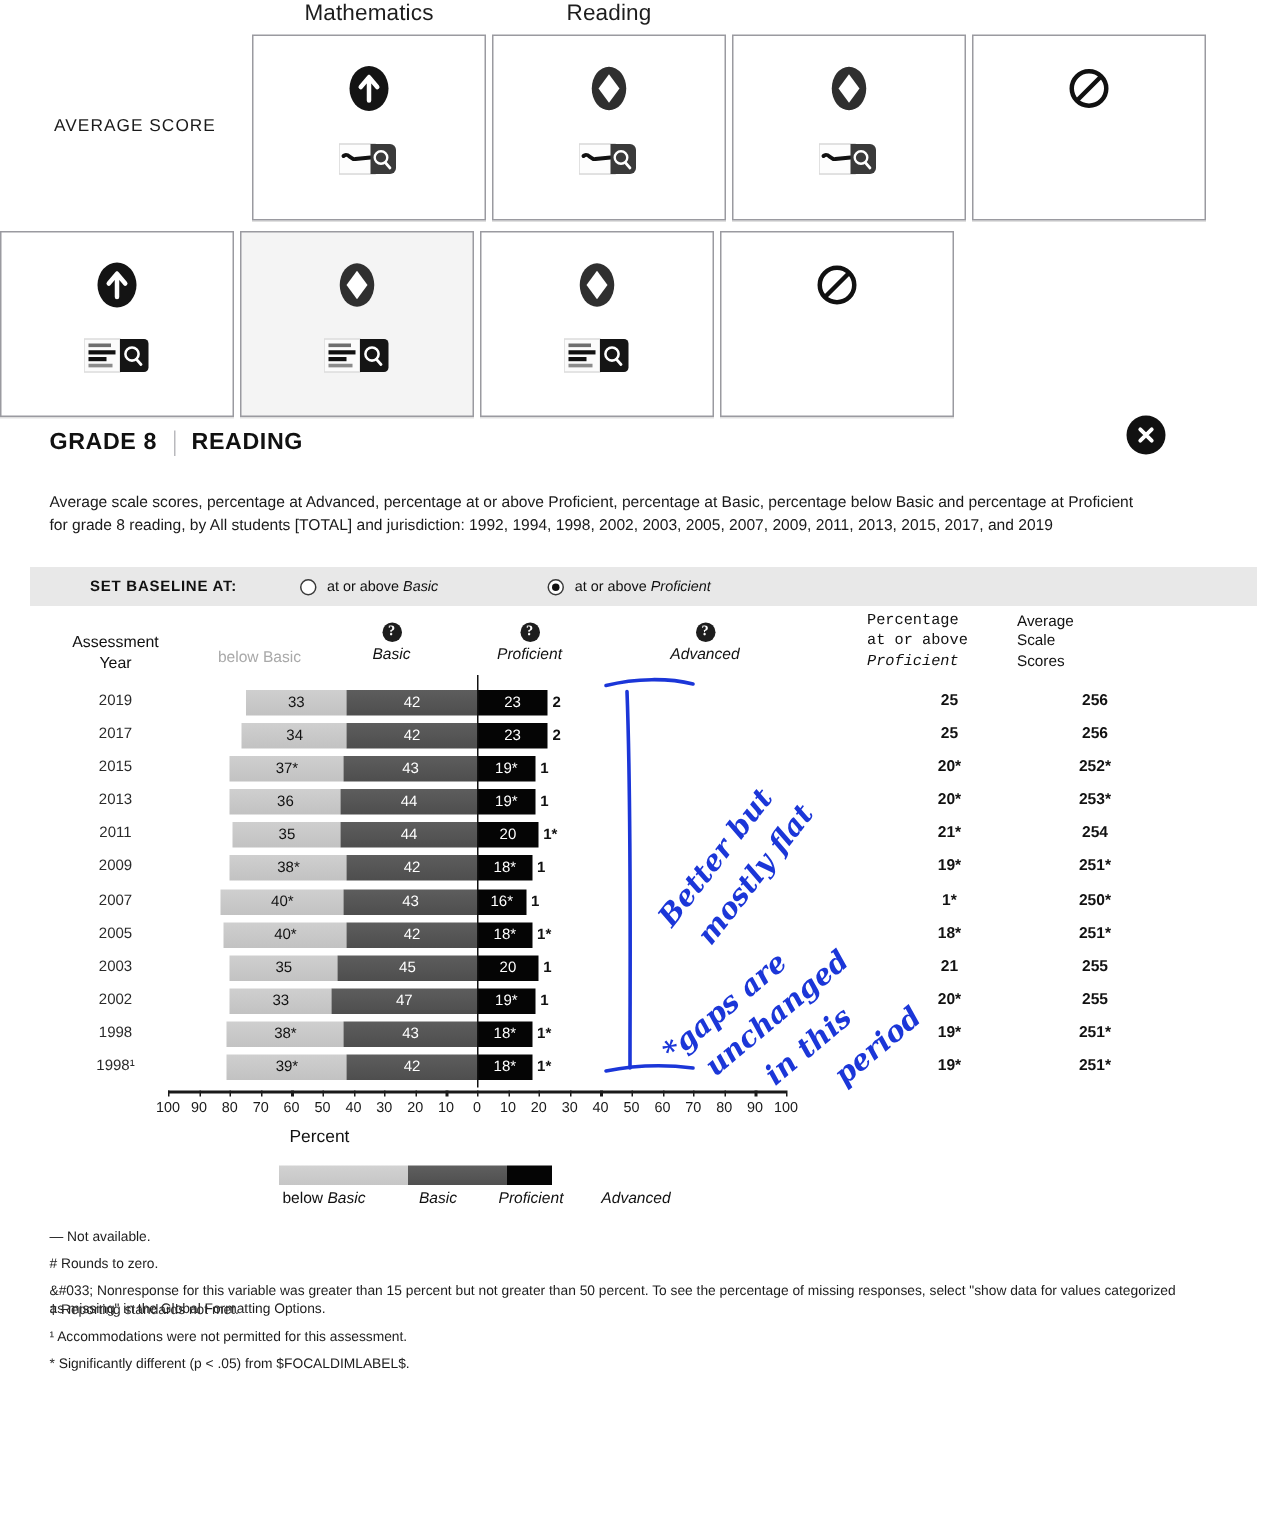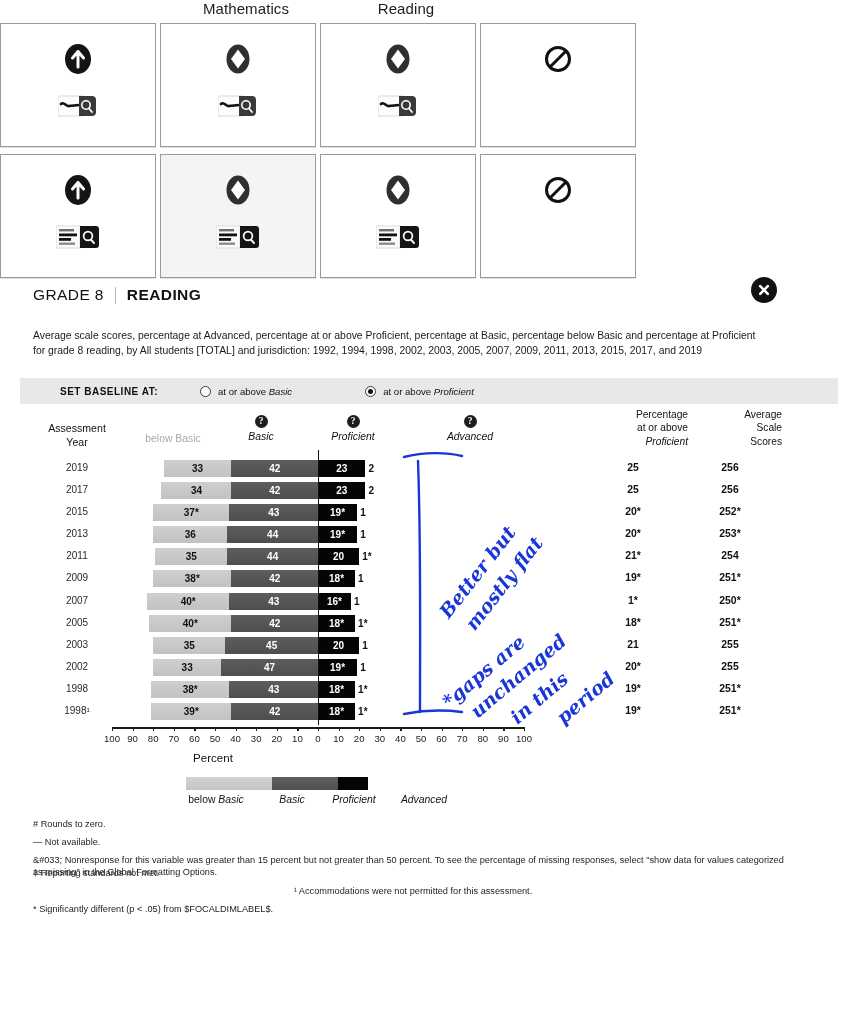--- a/index.html
+++ b/index.html
@@ -21,21 +21,21 @@
      box-sizing:border-box;line-height:1.35;}
   .panel{width:156px;height:124px;margin-right:4px;border:1px solid #9a9aa0;
      background:#fff;position:relative;box-sizing:border-box;
      box-shadow:0 1px 0 rgba(0,0,0,.12);}
   .panel.tint{background:#f4f4f4;}
   .glyph{position:absolute;left:0;right:0;top:18px;display:flex;justify-content:center;}
   .mini{position:absolute;left:0;right:0;top:70px;display:flex;justify-content:center;}
 
   
   .title-bar{position:absolute;left:33px;top:286px;display:flex;align-items:center;gap:11px;}
-  .title-bar .g{font-size:15.5px;font-weight:normal;letter-spacing:.4px;text-align:center;}
+  .title-bar .g{font-size:15.5px;font-weight:bold;letter-spacing:.4px;text-align:center;}
   .title-bar .sep{width:1px;height:17px;background:#b9b9bd;}
   .title-bar .s{font-size:15.5px;font-weight:bold;letter-spacing:.4px;}
   .closebtn{position:absolute;left:751px;top:277px;width:26px;height:26px;border-radius:50%;
     background:#111;display:flex;align-items:center;justify-content:center;}
 
   .desc{position:absolute;left:33px;top:329px;width:727px;font-size:10.4px;
     line-height:1.42;color:#1a1a1a;}
 
   
   .baseline{position:absolute;left:20px;top:378px;width:818px;height:26px;
@@ -52,31 +52,31 @@
 
   
   .chart{position:absolute;left:0;top:410px;width:858px;}
   .col-head{position:relative;height:48px;}
   .ch{position:absolute;text-align:center;font-size:10.4px;line-height:1.25;}
   .ch .q{display:block;width:13px;height:13px;border-radius:50%;background:#1d1d1d;
      color:#fff;font-size:9.5px;font-weight:bold;line-height:13px;margin:0 auto 2px;
      font-family:"Liberation Serif",serif;}
   .hdr-year{position:absolute;left:22px;top:12px;width:110px;text-align:center;
      font-size:10.6px;line-height:1.28;}
-  .hdr-pct{position:absolute;left:578px;top:-2px;width:110px;text-align:right;
-     font-size:10.2px;line-height:1.3;}
-  .hdr-avg{position:absolute;left:678px;top:-2px;width:104px;text-align:right;
+  .hdr-pct{position:absolute;left:578px;top:-2px;width:110px;text-align:left;
+     font-size:10.2px;line-height:1.3;font-family:Liberation Mono, monospace;}
+  .hdr-avg{position:absolute;left:678px;top:-2px;width:104px;text-align:left;
      font-size:10.2px;line-height:1.3;}
 
   .rows{position:relative;}
   .drow{position:relative;height:22.1px;}
   .yr{position:absolute;left:22px;top:4px;width:110px;text-align:center;font-size:10px;color:#2a2a2a;}
   .bars{position:absolute;left:0;top:2px;height:17px;}
   .seg{position:absolute;top:0;height:17px;display:flex;align-items:center;
-    justify-content:center;font-size:10px;font-weight:bold;box-sizing:border-box;}
+    justify-content:center;font-size:10px;font-weight:normal;box-sizing:border-box;}
   .s-below{background:linear-gradient(180deg,#cfcfcf,#c2c2c2);color:#111;}
   .s-basic{background:linear-gradient(180deg,#5d5d5d,#4e4e4e);color:#fff;}
   .s-prof{background:#050505;color:#fff;}
   .s-advlabel{color:#111;font-size:10px;font-weight:bold;}
   .pctcol{position:absolute;left:578px;top:4px;width:110px;text-align:center;font-size:10.4px;font-weight:bold;}
   .avgcol{position:absolute;left:678px;top:4px;width:104px;text-align:center;font-size:10.4px;font-weight:bold;}
 
   .zeroline{position:absolute;width:1px;background:#111;}
 
   .axis{position:absolute;left:0;top:0;width:858px;}
@@ -109,20 +109,21 @@
 
 <div class="page">
 
   <div class="matrix">
     <div class="matrix-head" id="matrixHead">
         <div class="cell">Mathematics</div>
         <div class="cell">Reading</div>
       </div>
     <div id="matrixBody">
         <div class="matrix-row">
+          <div class="row-label">AVERAGE SCORE</div>
           <div class="panel">
             <div class="glyph">
               <svg width="34" height="34" viewBox="0 0 34 34">
                 <ellipse cx="17" cy="17" rx="13" ry="15" fill="#141414"></ellipse>
                 <path d="M17 25 L17 11 M17 9.5 L11.5 16 M17 9.5 L22.5 16" stroke="#fff" stroke-width="3" fill="none" stroke-linecap="round" stroke-linejoin="round"></path>
               </svg>
             </div>
             <div class="mini">
               <svg width="40" height="24" viewBox="0 0 40 24">
                 <rect x="0" y="2" width="24" height="20" fill="#fdfdfd" stroke="#d8d8d8"></rect>
@@ -494,27 +495,27 @@
           <div class="lseg l3" style="left:152px;width:30px;"></div>
         </div>
         <div class="ltxt" style="left:156px;top:17px;">below <i class="it">Basic</i></div>
         <div class="ltxt" style="left:232px;top:17px;"><i class="it">Basic</i></div>
         <div class="ltxt" style="left:294px;top:17px;"><i class="it">Proficient</i></div>
         <div class="ltxt" style="left:364px;top:17px;"><i class="it">Advanced</i></div>
       </div>
   </div>
 
   <div class="notes">
+    <div>— Not available.</div>
     <div># Rounds to zero.</div>
-    <div>— Not available.</div>
     <div class="overlap">
       <span>&amp;#033; Nonresponse for this variable was greater than 15 percent but not greater than 50 percent. To see the percentage of missing responses, select "show data for values categorized as missing" in the Global Formatting Options.</span>
       <span class="ghost">‡ Reporting standards not met.</span>
     </div>
-    <div style="margin-top:5px;text-align:center;">¹ Accommodations were not permitted for this assessment.</div>
+    <div style="margin-top:5px;">¹ Accommodations were not permitted for this assessment.</div>
     <div><span>* Significantly different (p &lt; .05) from $FOCALDIMLABEL$.</span></div>
   </div>
 
   <div class="ink" style="left:0;top:0;width:858px;height:1024px;">
     <svg width="858" height="1024" viewBox="0 0 858 1024" style="position:absolute;left:0;top:0;">
       <g stroke="#1b36d8" fill="none" stroke-width="2.4" stroke-linecap="round">
         <path d="M418 461 C 421 540, 420 640, 420 712"></path>
         <path d="M404 457 C 424 452, 446 452, 462 456"></path>
         <path d="M404 714 C 424 710, 446 710, 462 712"></path>
       </g>

